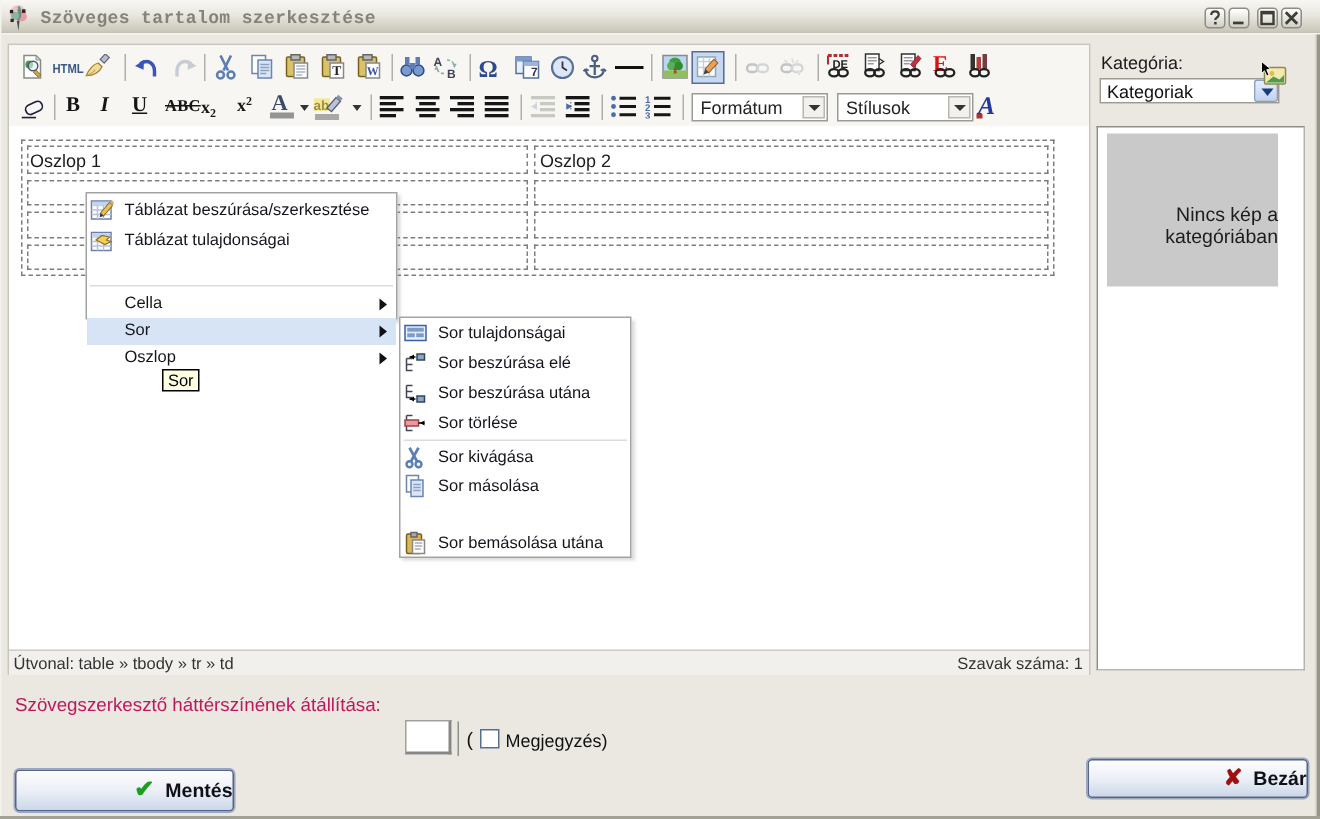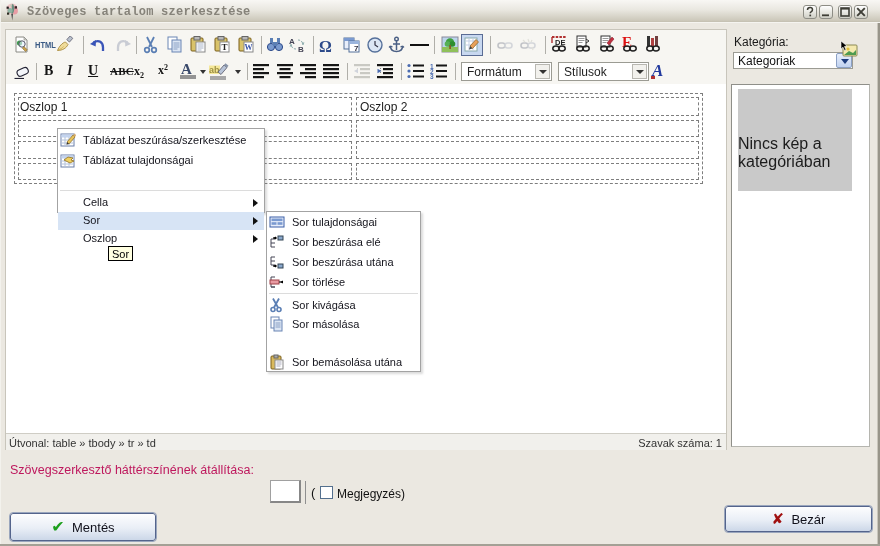--- a/index.html
+++ b/index.html
@@ -27,31 +27,31 @@
 .mi .ic{position:absolute;left:2px;top:2px;width:16px;height:16px}
 .msep{position:absolute;left:2px;right:2px;height:1px;background:#dcdcdc}
 .arrow{position:absolute;right:6px;top:5px;width:0;height:0;border-left:5px solid #111;border-top:4px solid transparent;border-bottom:4px solid transparent}
 
 #rlabel{position:absolute;left:734px;top:35px;font-size:12px;color:#1a1a1a}
 #rselect{position:absolute;left:733px;top:52px;width:120px;height:17px;background:#fff;border:1px solid #9b9b93;font-size:12px;color:#111}
 #rselect .st{position:absolute;left:4px;top:1px}
 #rsbtn{position:absolute;right:0px;top:0px;width:16px;height:15px;background:linear-gradient(#e8effc,#c0d2f0);border:1px solid #8ba0c4;border-radius:2px}
 #rsbtn:after{content:"";position:absolute;left:4px;top:5px;border-top:5px solid #1d3c7c;border-left:4px solid transparent;border-right:4px solid transparent}
 #rpanel{position:absolute;left:731px;top:84px;width:139px;height:363px;background:#ffffff;border:1px solid #8f8f89;border-right-color:#b5b5af;border-bottom-color:#b5b5af}
-#graybox{position:absolute;left:6px;top:4px;width:114px;height:102px;background:#c9c9c9;color:#1c1c1c;font-size:16px;text-align:left}
+#graybox{position:absolute;left:6px;top:4px;width:114px;height:102px;background:#c9c9c9;color:#1c1c1c;font-size:13px;text-align:right}
 
 #blabel{position:absolute;left:10px;top:463px;font-size:12.5px;font-weight:normal;color:#be185d}
 #cinput{position:absolute;left:270px;top:480px;width:31px;height:23px;background:#fff;border:1px solid #a0a0a0;border-right:2px solid #878787;border-bottom:2px solid #878787}
 #vline2{position:absolute;left:305px;top:481px;width:1px;height:23px;background:#8f8f8f}
 #paren{position:absolute;left:311px;top:485px;font-size:13px;color:#111}
 #cb{position:absolute;left:320px;top:486px;width:13px;height:13px;background:#fff;border:1px solid #54708e}
 #cbtxt{position:absolute;left:337px;top:487px;font-size:12px;color:#111}
 .xpbtn{position:absolute;border:1px solid #54648c;border-radius:3px;outline:1px solid #9aa6bd;
  background:linear-gradient(#fdfdfe,#e9eef6 55%,#ccd7e8);
- font-size:13px;font-weight:normal;color:#10101a;text-align:center}
+ font-size:13px;font-weight:bold;color:#10101a;text-align:right}
 </style></head>
 <body>
 <div id="titlebar">
  <svg class="abs" style="left:4px;top:2px" width="16" height="19" viewBox="0 0 16 19">
   <circle cx="8" cy="7" r="5.5" fill="#edb8bc" opacity="0.8"></circle>
   <circle cx="10.5" cy="9" r="3.4" fill="#e79ca4"></circle>
   <path d="M8 2.5c1.5 2 1.5 7-0.5 9" stroke="#6b8f80" stroke-width="2.4" fill="none"></path>
   <circle cx="6" cy="8.5" r="2.6" fill="#8fb3a2"></circle>
   <rect x="2.6" y="4.6" width="2.2" height="2.2" fill="#1d1d1d"></rect>
   <rect x="10.6" y="4.2" width="2.4" height="2.4" fill="#3a2326"></rect>

